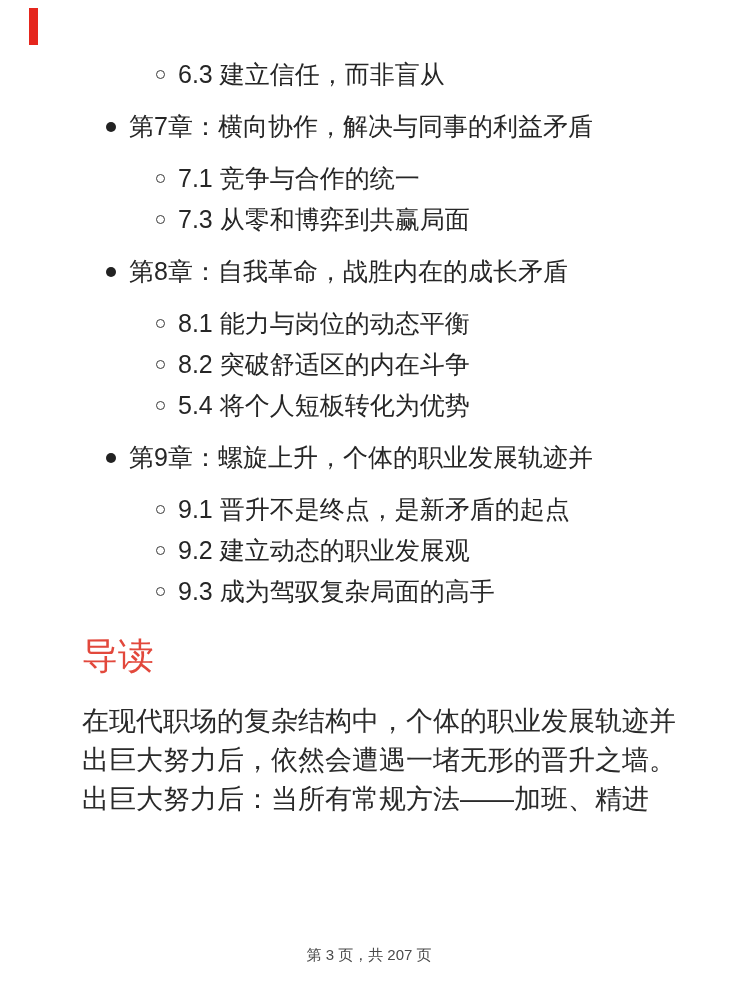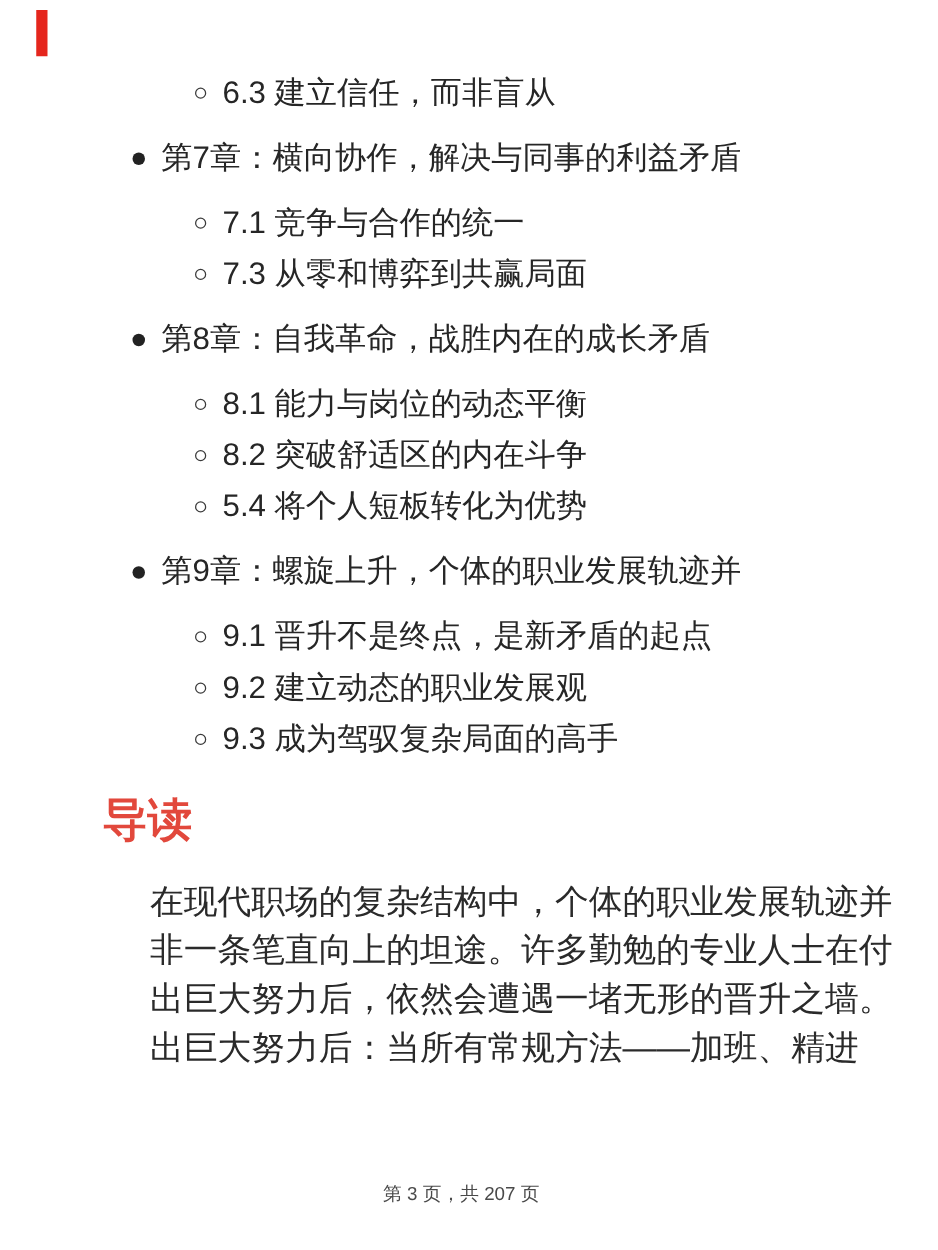--- a/index.html
+++ b/index.html
@@ -39,25 +39,25 @@
   .lvl2 .bullet {
     width: 9px; height: 9px;
     background: transparent;
     border: 1.5px solid #3a3a3a;
     margin-right: 13px;
   }
   .intro-heading {
     margin: 24px 0 0 82px;
     font-size: 36px;
     line-height: 40px;
-    font-weight: bold;
+    font-weight: normal;
     color: #e2483c;
   }
   .intro-paragraph {
-    margin: 26px 82px 0 120px;
+    margin: 26px 82px 0 82px;
     font-size: 27px;
     line-height: 39px;
     color: #2a2a2a;
   }
   .intro-line { white-space: nowrap; }
   .page-footer {
     position: absolute;
     left: 0; right: 12px;
     top: 946px;
     text-align: center;
@@ -125,20 +125,19 @@
       <span class="bullet"></span>
       <span class="toc-text">9.3 成为驾驭复杂局面的高手</span>
     </div>
 
   </div>
 
   <h1 class="intro-heading">导读</h1>
 
   <div class="intro-paragraph">
     <div class="intro-line">在现代职场的复杂结构中，个体的职业发展轨迹并</div>
-    <div class="intro-line">非一条笔直向上的坦途。许多勤勉的专业人士在付</div>
     <div class="intro-line">出巨大努力后，依然会遭遇一堵无形的晋升之墙。</div>
     <div class="intro-line">出巨大努力后：当所有常规方法——加班、精进</div>
   </div>
 
   <div class="page-footer">第 3 页，共 207 页</div>
 
 </div>
 
 </body></html>

